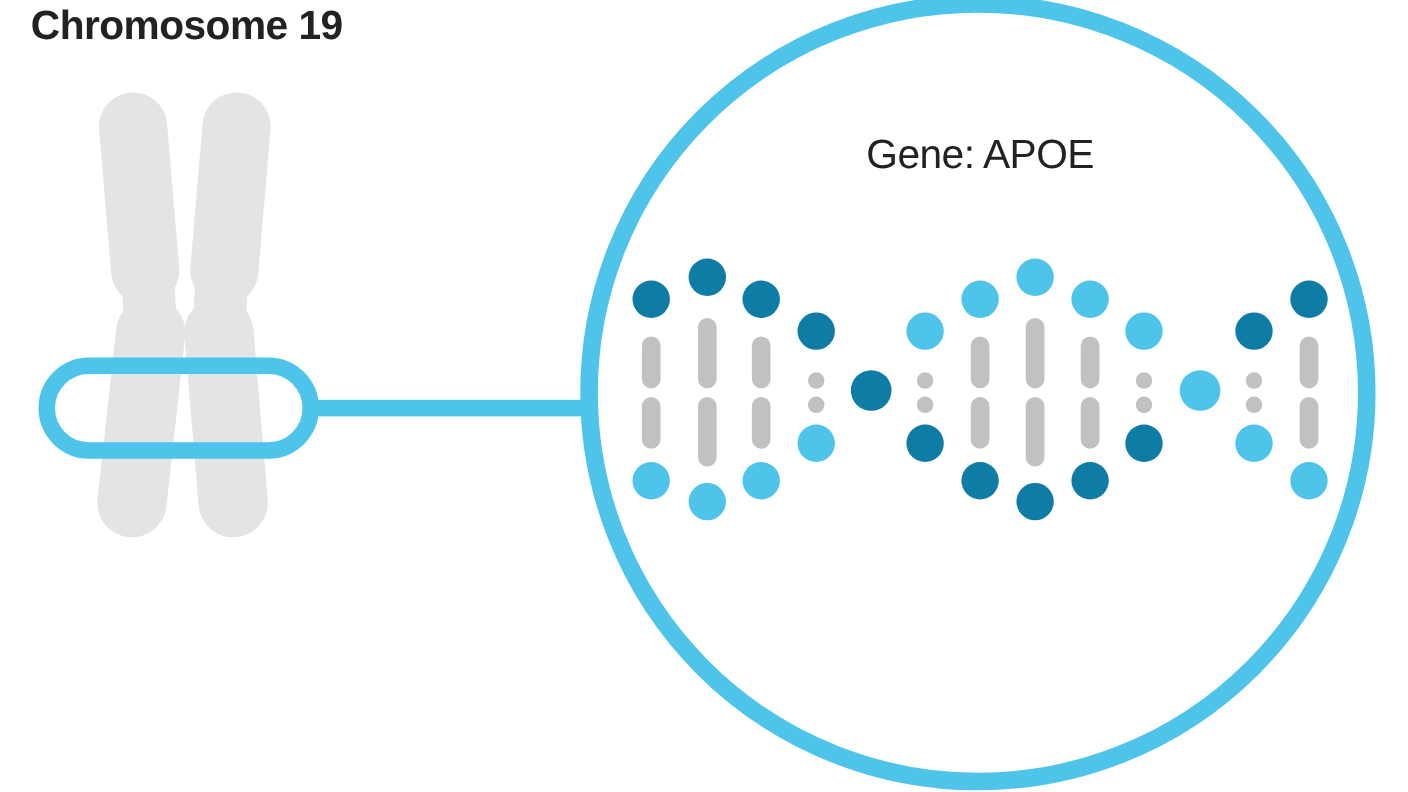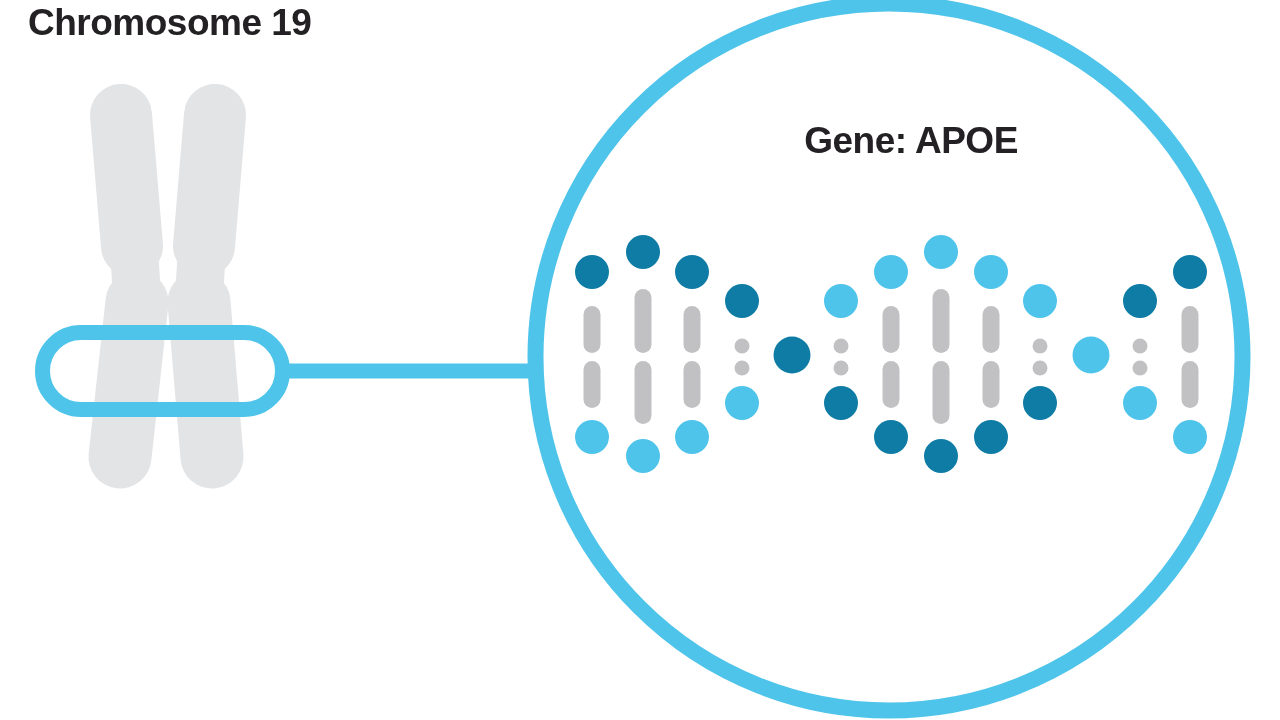--- a/index.html
+++ b/index.html
@@ -31,25 +31,24 @@
     letter-spacing: -0.5px;
     color: var(--text-color);
     white-space: nowrap;
   }
   .gene-label {
     position: absolute;
     left: 891px;
     top: 120px;
     transform: translateX(-50%);
     font-size: 37px;
-    font-weight: 700;
+    font-weight: 400;
     letter-spacing: -0.5px;
     color: var(--text-color);
     white-space: nowrap;
-    margin-left: 20px;
   }
   .chromatid {
     stroke: var(--chromosome-gray);
     stroke-linecap: round;
     fill: none;
   }
   .highlight-outline {
     fill: none;
     stroke: var(--accent-cyan);
   }

